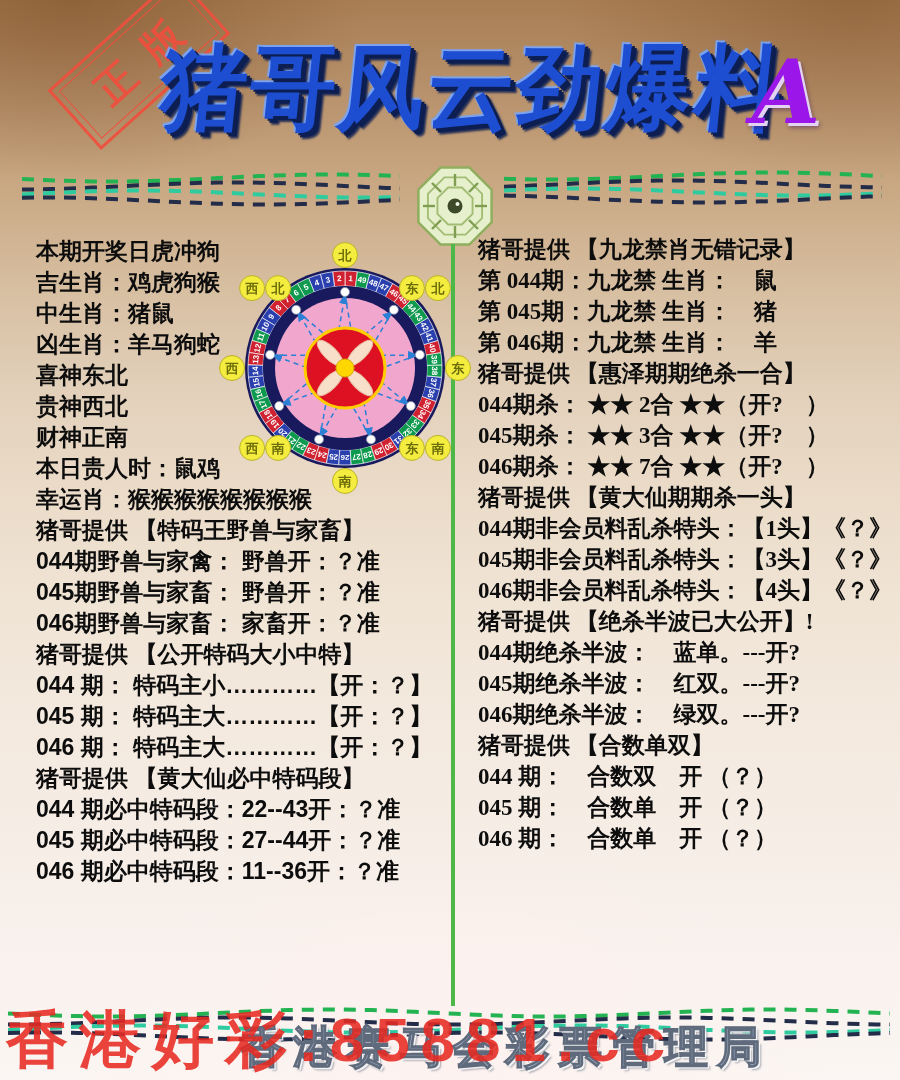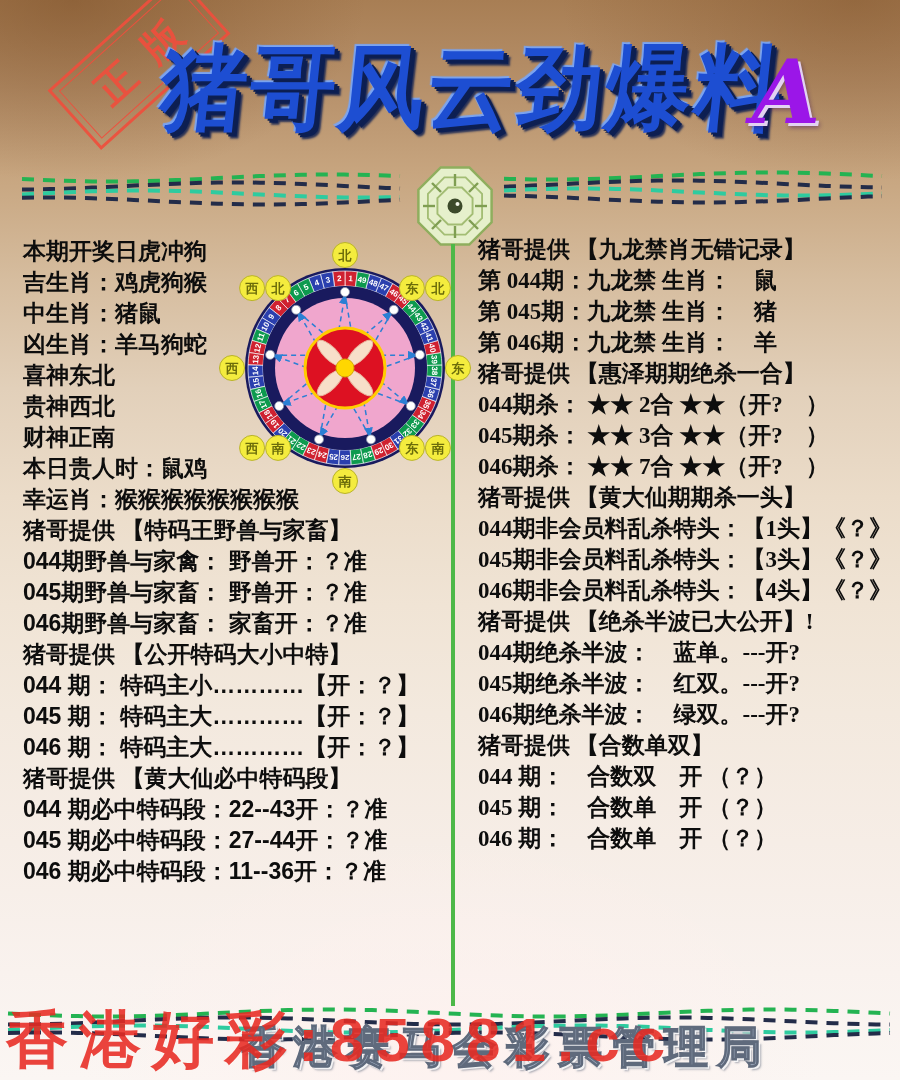--- a/index.html
+++ b/index.html
@@ -20,21 +20,21 @@
     color:#1d4ed2;transform:skewX(-6deg) scaleY(1.08);transform-origin:left top;white-space:nowrap;
     text-shadow:3px 2px 0 #0d1f52,5px 4px 0 #0d1f52,7px 6px 2px rgba(13,31,82,.85),-2px -2px 1px #7aa4f2;}
   .edition{position:absolute;left:752px;top:40px;font-family:"DejaVu Serif",serif;font-style:italic;
     font-size:88px;font-weight:bold;color:#9b16e8;text-shadow:3px 3px 0 #e3d2f2,4px 5px 4px rgba(60,20,90,.45);}
   
   .divider-svg{position:absolute;left:0;width:900px;}
   #stem{position:absolute;background:#4db848;width:4px;}
   .bagua{position:absolute;left:411px;top:162px;width:88px;height:88px;}
   
   .col{position:absolute;color:#0d0d0d;font-size:23px;font-weight:600;line-height:31px;white-space:pre;}
-  #left-col{left:23px;top:236px;}
+  #left-col{left:36px;top:236px;}
   #right-col{left:478px;top:234px;font-family:Liberation Serif, serif;}
   
   #wheel{position:absolute;left:217px;top:240px;width:256px;height:256px;z-index:2;}
   
   .agency{position:absolute;left:226px;top:1018px;font-size:44px;font-weight:bold;letter-spacing:9px;
     white-space:nowrap;color:#a9b6ca;-webkit-text-stroke:1.2px #5f6a7c;
     text-shadow:2px 2px 0 rgba(255,255,255,.85),3px 3px 2px rgba(90,100,120,.5);margin-left:14px;}
   .watermark{position:absolute;left:6px;top:998px;font-size:62px;font-weight:bold;letter-spacing:11px;
     white-space:nowrap;color:rgba(231,42,34,.88);z-index:5;}
 </style>

